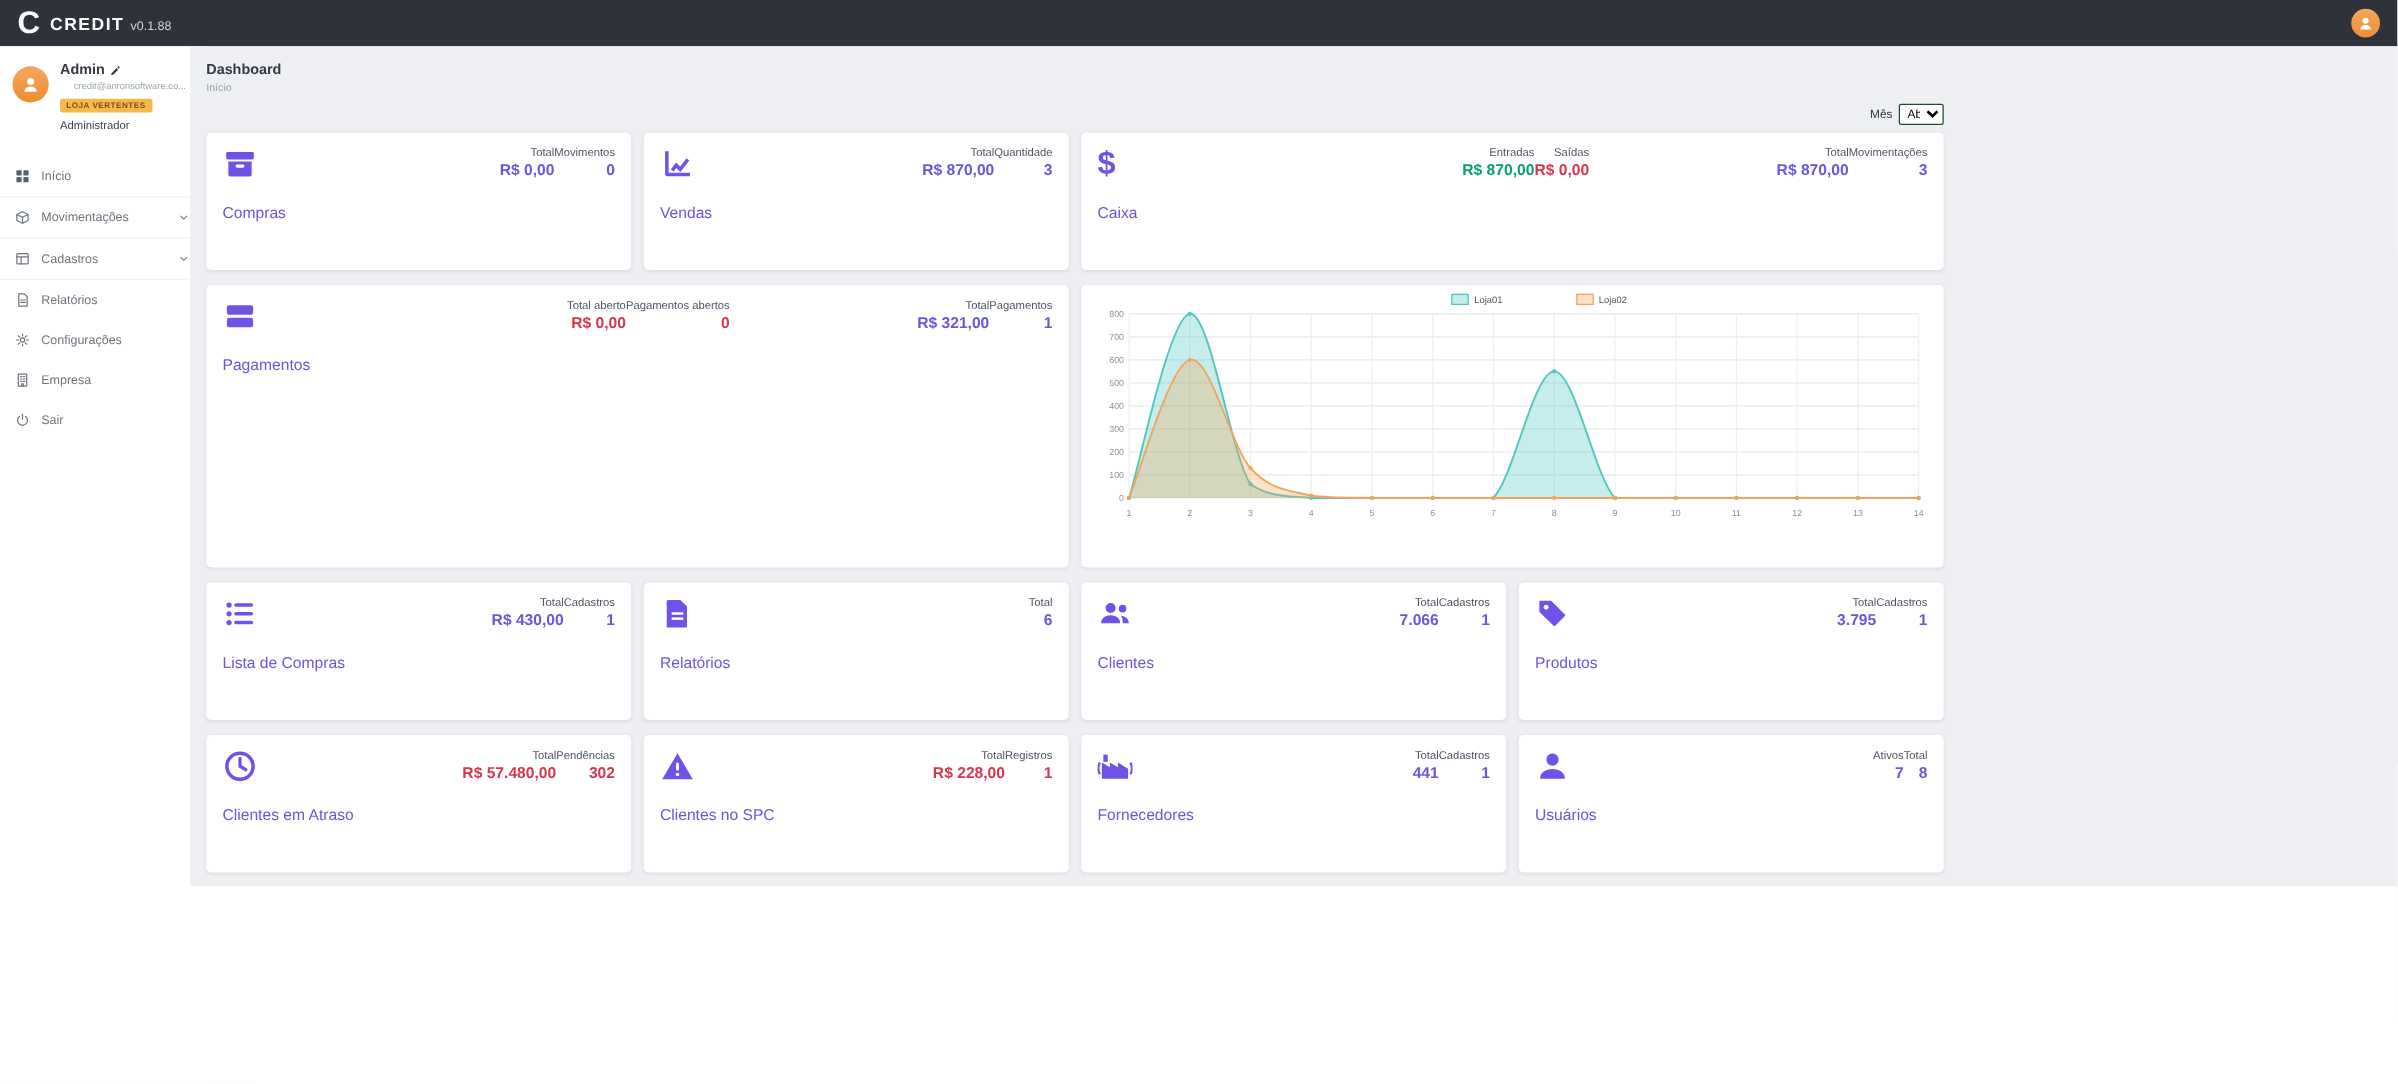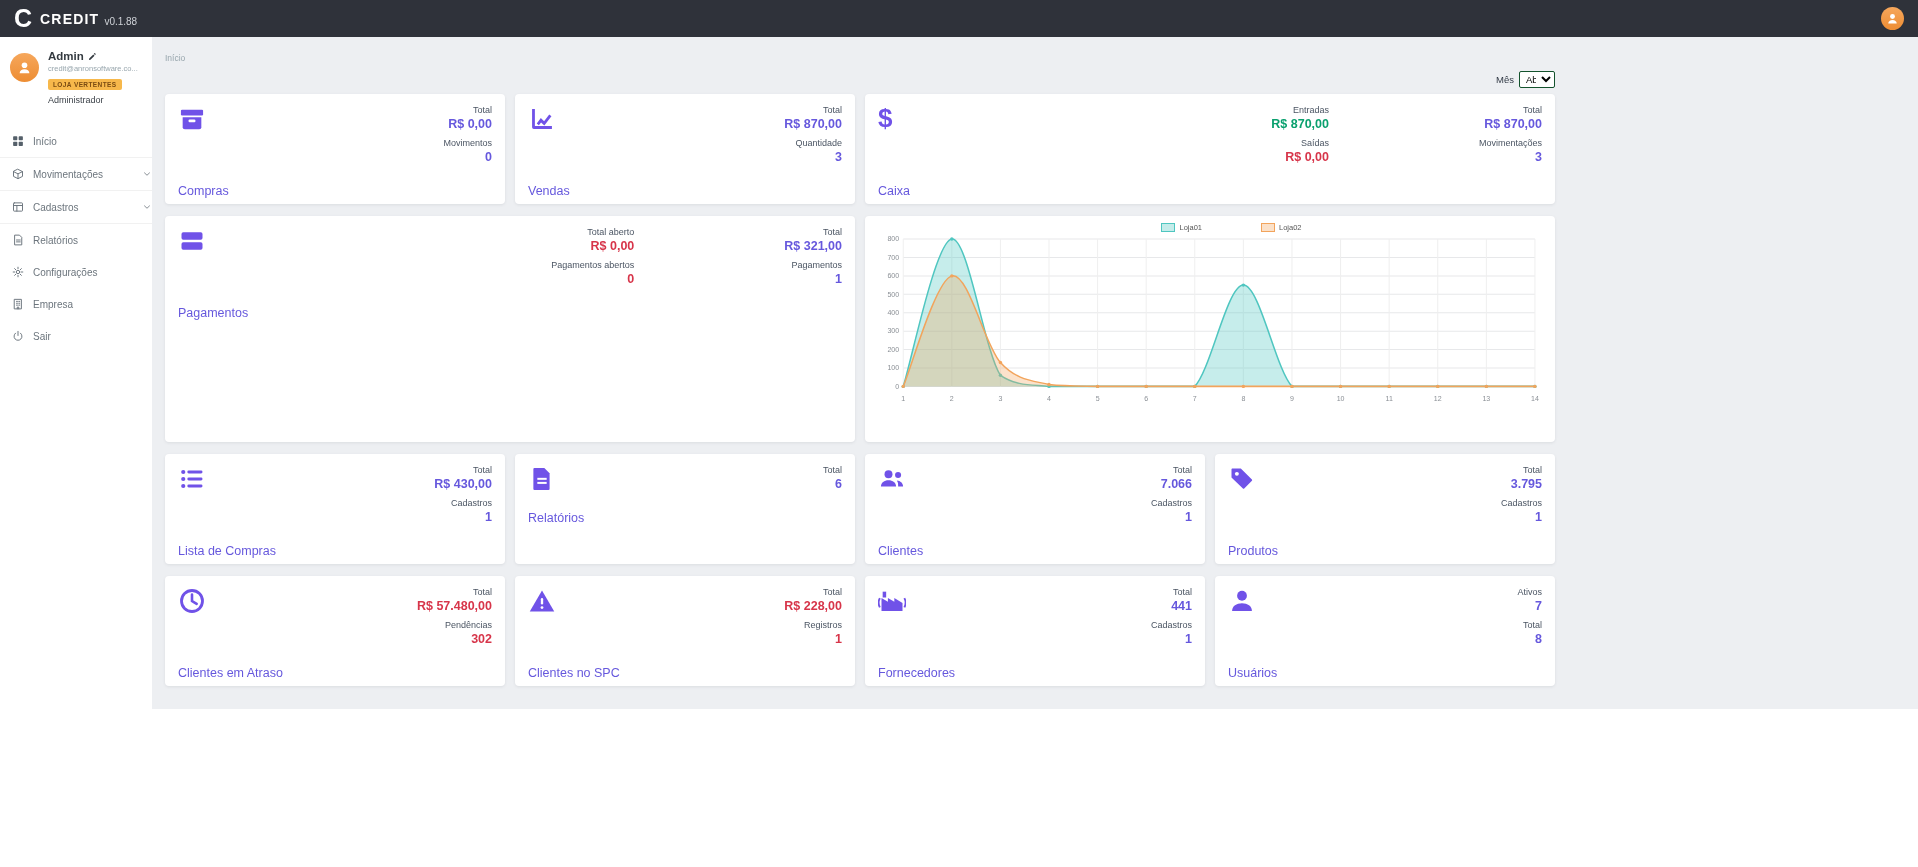--- a/index.html
+++ b/index.html
@@ -27,21 +27,21 @@
   .profile { position:relative; padding:13px 8px 8px 10px; }
   .profile-avatar {
     position:absolute; left:10px; top:16px; width:29px; height:29px; border-radius:50%;
     background:linear-gradient(180deg,#f6a75c,#ed8d33); display:flex; align-items:center; justify-content:center;
   }
   .profile-avatar svg { width:15px; height:15px; }
   .profile-info { margin-left:38px; }
   .profile-name-row { display:flex; align-items:center; gap:4px; }
   .profile-name { font-size:11.5px; font-weight:700; color:#343a40; }
   .edit-pencil { width:9px; height:9px; cursor:pointer; }
-  .profile-email { font-size:7.5px; color:#98a6ad; margin-top:2px; width:102px; white-space:nowrap; overflow:hidden; }
+  .profile-email { font-size:7.5px; color:#98a6ad; margin-top:2px; width:102px; white-space:nowrap; overflow:hidden;margin-left:11px; }
   .profile-badge {
     display:inline-block; background:var(--badge-bg,#f7b84b); color:#7a4b12; font-size:6.5px; font-weight:700;
     padding:2px 5px; border-radius:2px; margin-top:4px; letter-spacing:.4px;
   }
   .profile-role { font-size:9px; color:#3d434a; margin-top:4px; }
   .menu { margin-top:12px; }
   .menu-item {
     display:flex; align-items:center; gap:9px; padding:10px 12px;
     font-size:10px; color:#6c757d; cursor:pointer;
   }
@@ -65,21 +65,21 @@
     width:1390px; display:grid; grid-template-columns:repeat(4,340px);
     grid-template-rows:110px 226px 110px 110px; gap:12px 10px;
   }
   .card { background:#fff; border-radius:4px; box-shadow:0 1px 3px rgba(56,65,74,.10); padding:11px 13px; }
   .span2 { grid-column:span 2; }
   .card-top { display:flex; align-items:flex-start; }
   .card-icon { width:28px; height:28px; color:var(--icon,#7052e8); display:inline-flex; }
   .card-icon svg { width:28px; height:28px; fill:currentColor; }
   .dollar { font-size:26px; font-weight:700; color:var(--icon,#7052e8); line-height:26px; }
   .stat-groups { display:flex; margin-left:auto; gap:150px; }
-  .stat-col { display:flex; flex-direction:column; align-items:flex-end; }
+  .stat-col { display:flex; flex-direction:row; align-items:flex-end; }
   .stat { margin-bottom:7px; text-align:right; }
   .stat .label { font-size:9px; color:#4b5563; }
   .stat .value { font-size:12.5px; font-weight:700; margin-top:2px; }
   .value.purple { color:var(--primary,#6658dd); }
   .value.red { color:var(--danger,#d7354a); }
   .value.green { color:var(--success,#0aa06e); }
   .card-title { margin-top:13px; font-size:12.5px; font-weight:500; color:var(--primary,#6658dd); cursor:pointer; width:max-content; }
 
   
   .card-chart { padding:0; overflow:hidden; }
@@ -205,20 +205,21 @@
             <path d="M4.7 4.2a5.3 5.3 0 1 0 6.6 0"></path>
           </g>
         </svg>
       <span>Sair</span>
     </div>
   </div>
 </div>
 
 <div class="main">
   <div class="content">
+    <div class="breadcrumb-title">Dashboard</div>
     <div class="breadcrumb-sub">Início</div>
 
     <div class="filter-row">
       <span class="filter-label">Mês</span>
       <select class="month-select">
         <option>Abril</option>
       </select>
     </div>
 
     <div class="cards">

